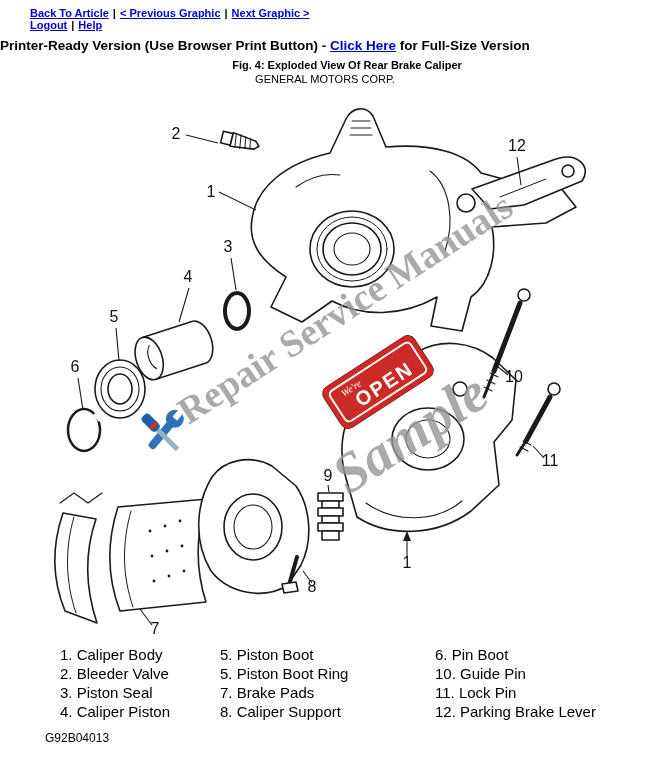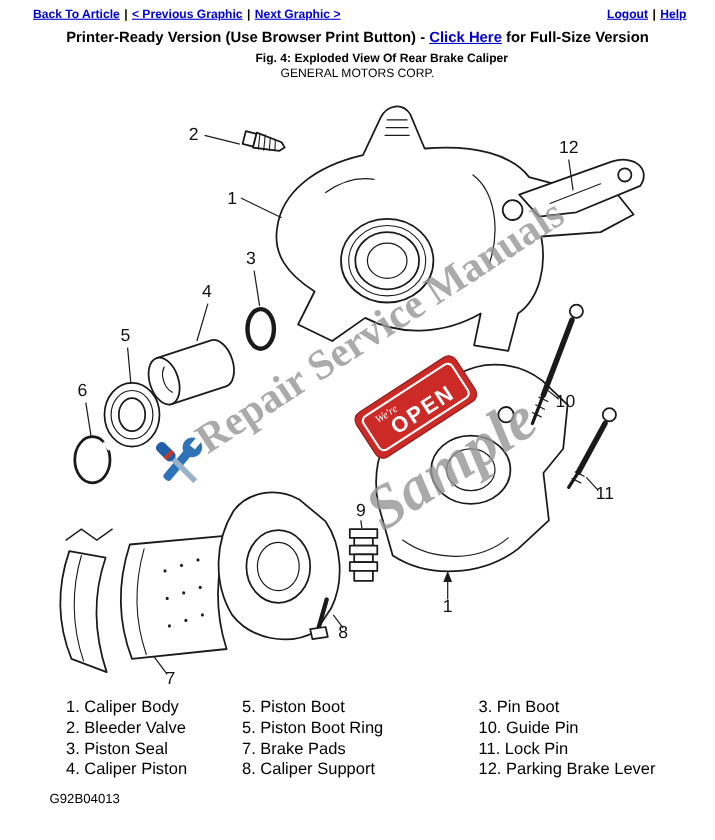--- a/index.html
+++ b/index.html
@@ -2,26 +2,26 @@
 <html><head>
 <meta charset="utf-8">
 <style>
   html,body{margin:0;padding:0;}
   body{
     width:650px;height:764px;background:#ffffff;color:#000;
     font-family:"Liberation Sans",sans-serif;overflow:hidden;
   }
   .topbar{
     display:flex;justify-content:space-between;align-items:baseline;
-    padding:7px 26px 0 30px;font-size:11px;font-weight:bold;
+    padding:7px 26px 0 30px;font-size:11px;font-weight:bold;flex-direction:column;
   }
   .topbar a{color:#0000cc;text-decoration:underline;cursor:pointer;}
   .sep{color:#000;margin:0 4px;font-weight:bold;}
   .title-line{
-    text-align:center;font-size:13.5px;font-weight:bold;margin-top:7px;
+    font-size:13.5px;font-weight:bold;margin-top:7px;
   }
   .title-line a{color:#0000cc;text-decoration:underline;cursor:pointer;}
   .fig-title{text-align:center;font-size:11px;font-weight:bold;margin-top:6px;padding-left:44px;}
   .fig-sub{text-align:center;font-size:11px;font-weight:normal;margin-top:2px;}
   .diagram-wrap{margin-top:4px;}
   svg{display:block;}
   .legend{
     display:flex;padding-left:60px;font-size:15px;line-height:19px;margin-top:0;
   }
   .legend .col1{width:160px;}
@@ -225,20 +225,20 @@
     <div>3. Piston Seal</div>
     <div>4. Caliper Piston</div>
   </div>
   <div class="col2">
     <div>5. Piston Boot</div>
     <div>5. Piston Boot Ring</div>
     <div>7. Brake Pads</div>
     <div>8. Caliper Support</div>
   </div>
   <div class="col3">
-    <div>3. Pin Boot</div>
+    <div>6. Pin Boot</div>
     <div>10. Guide Pin</div>
     <div>11. Lock Pin</div>
     <div>12. Parking Brake Lever</div>
   </div>
 </div>
 
 <div class="doc-id">G92B04013</div>
 
 </body></html>

